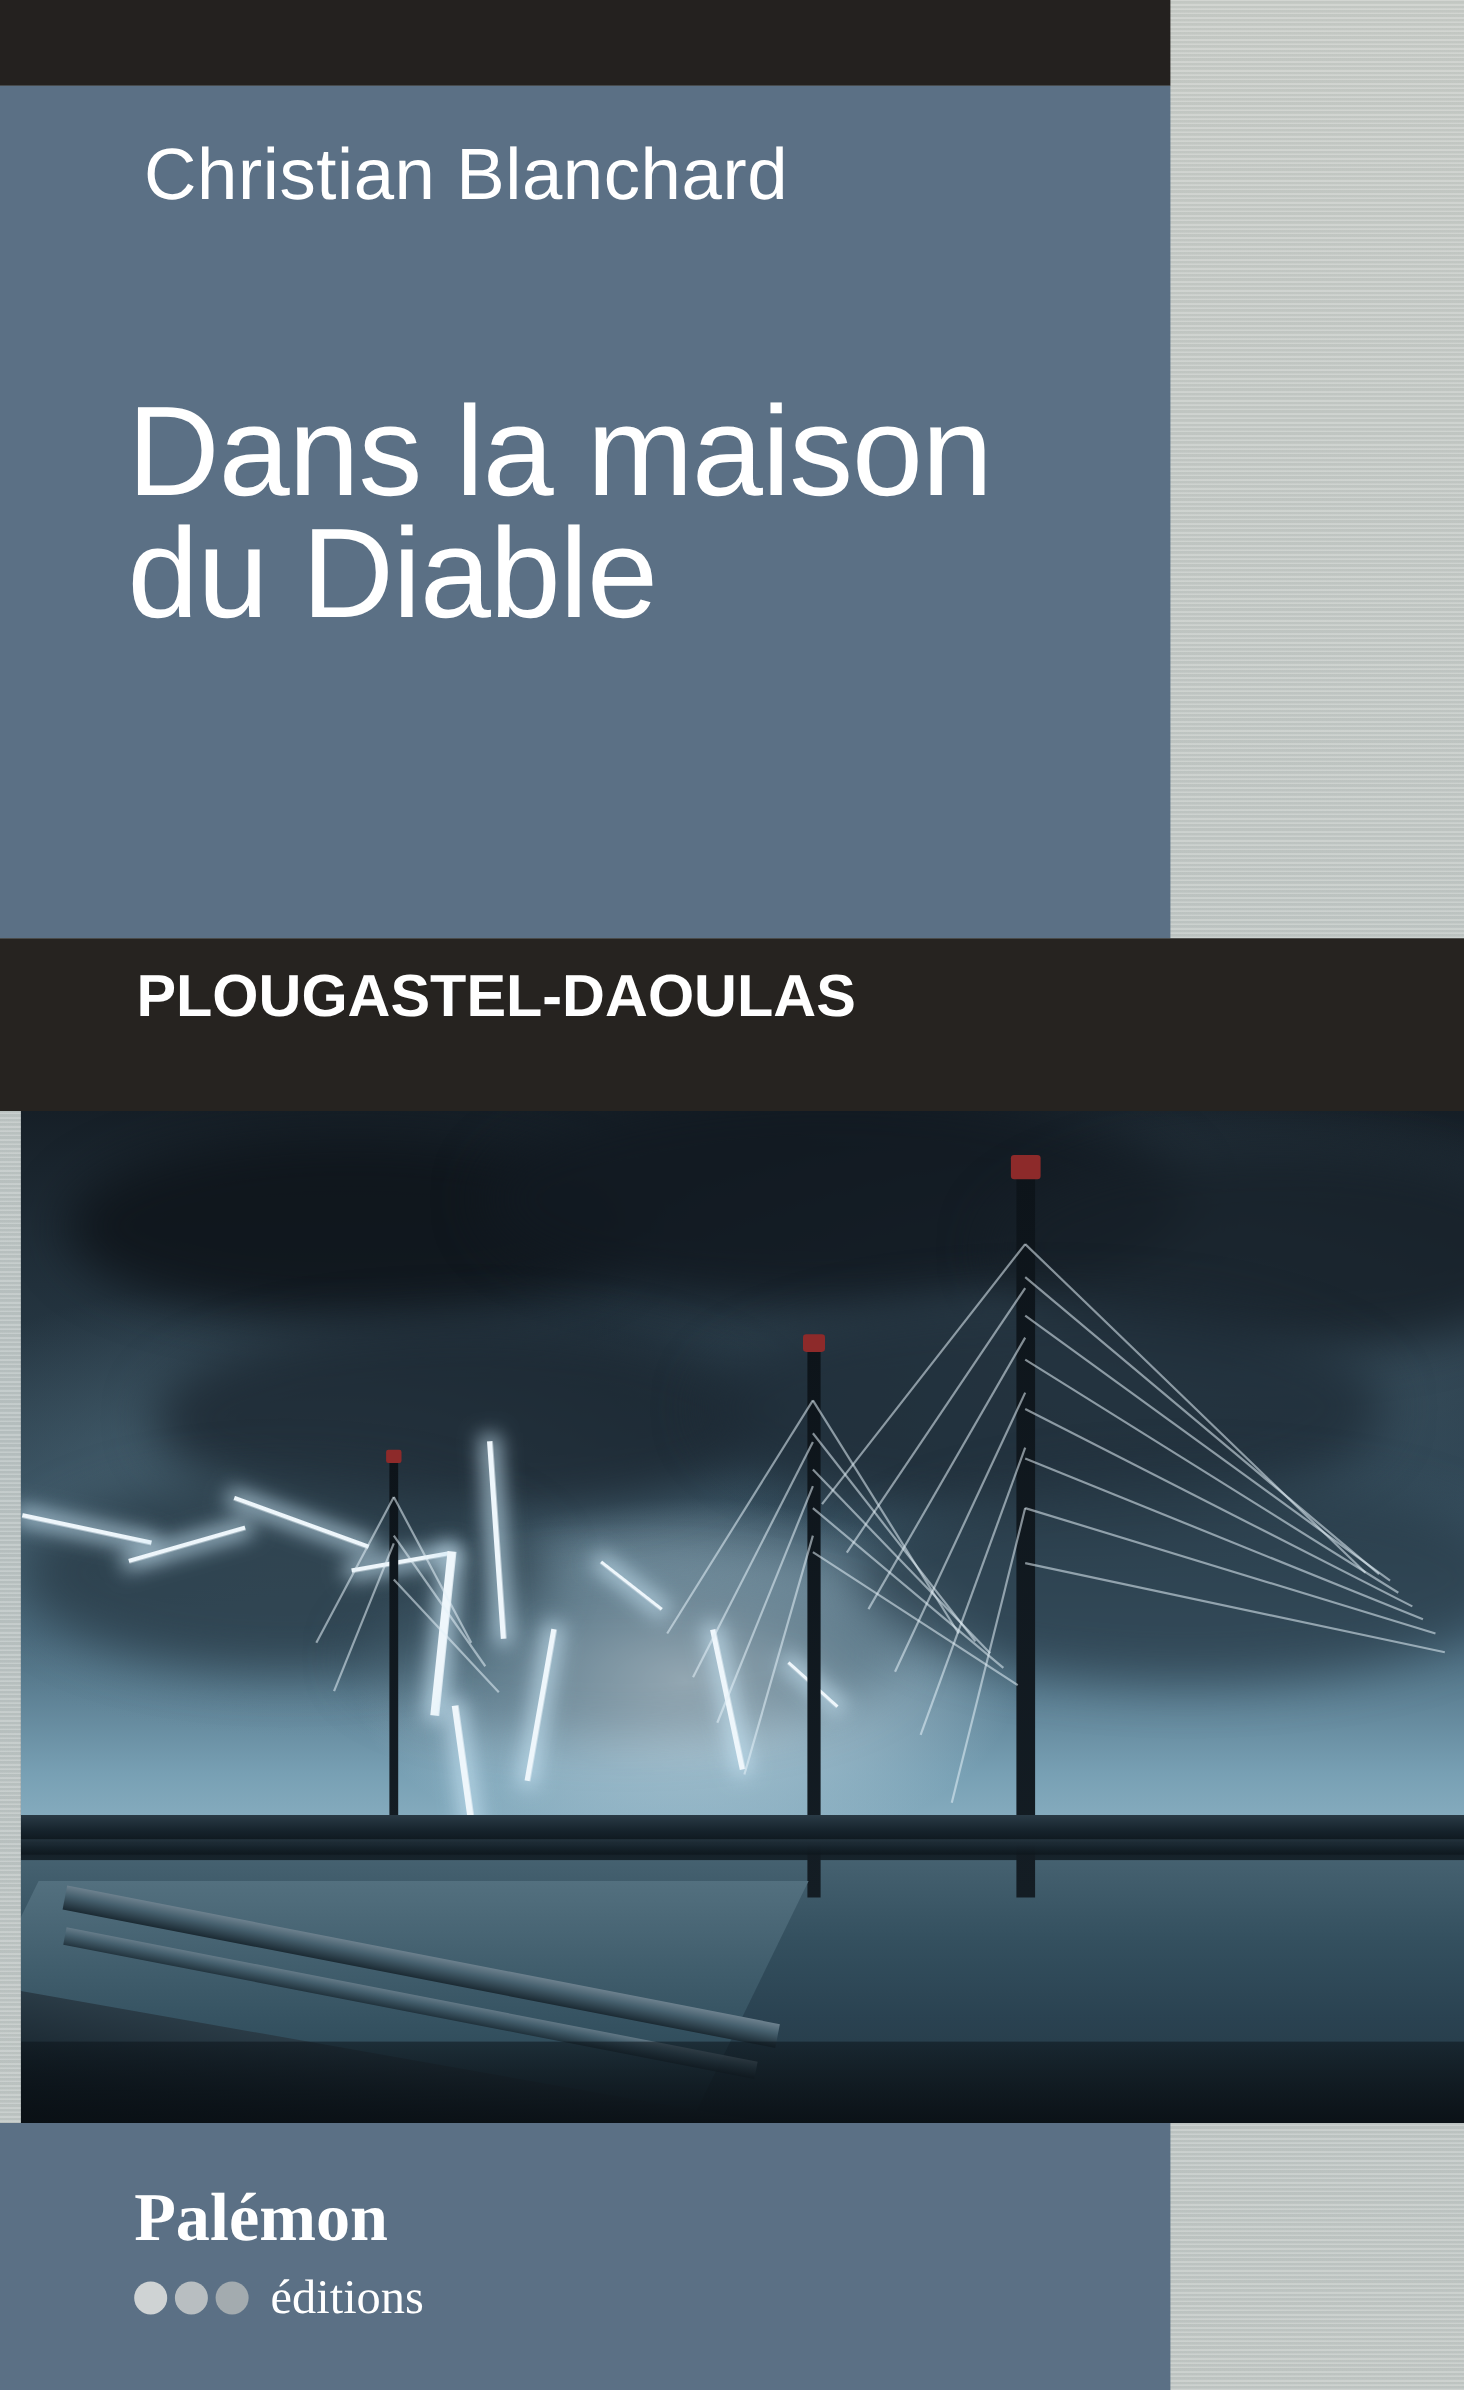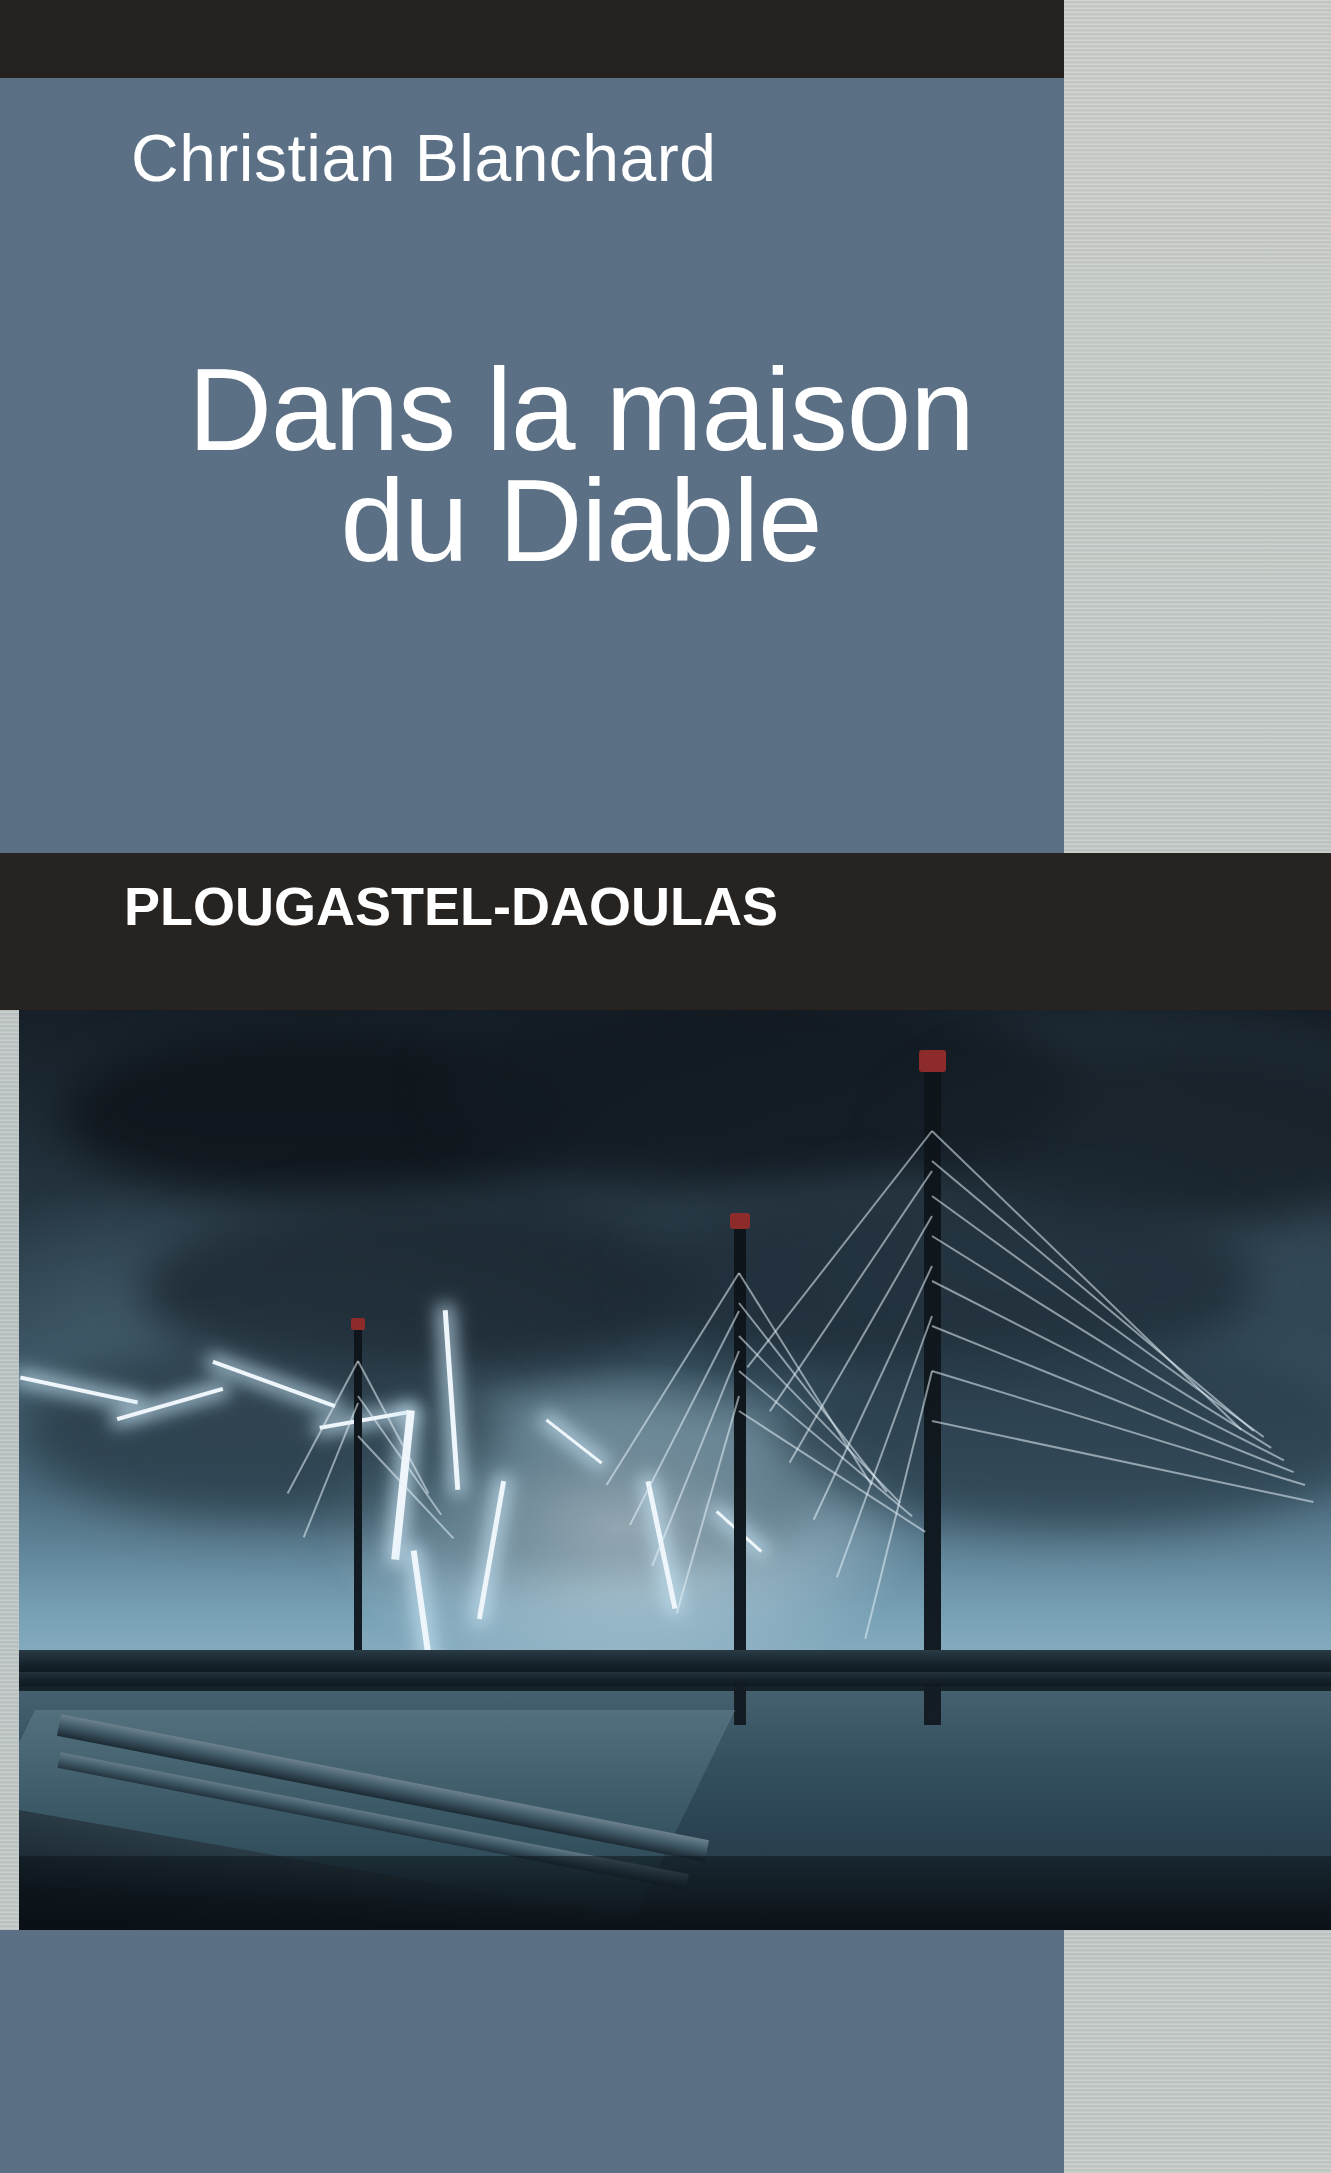--- a/index.html
+++ b/index.html
@@ -9,21 +9,20 @@
   }
   body {
     font-family: "Liberation Sans", sans-serif;
   }
   .cover {
     position: relative;
     width: 1331px;
     height: 2173px;
     overflow: hidden;
     background: #0f766e;
-    text-align: center;
   }
 
   
   .bg-paper {
     position: absolute;
     left: 0; top: 0;
     width: 1331px; height: 2173px;
     background: linear-gradient(180deg, #c9cdc8 0%, #c3c9c6 35%, #b9c2c2 60%, #c3c9c6 100%);
   }
   .bg-paper::after {
@@ -285,14 +284,25 @@
 
     <div class="road-wet" style="left:-40px; top:700px; width:700px; height:230px; transform:skewX(-26deg);"></div>
     <div class="rail-near" style="left:40px; top:704px; width:660px; height:22px; transform:rotate(11deg); transform-origin:left center;"></div>
     <div class="rail-near" style="left:40px; top:742px; width:640px; height:16px; transform:rotate(11deg); transform-origin:left center; opacity:.8;"></div>
     <div class="deck" style="left:0px; top:800px; width:760px; height:130px; transform:skewY(10deg); transform-origin:left top;"></div>
     <div style="position:absolute;left:0;top:846px;width:1312px;height:74px;background:linear-gradient(180deg, rgba(12,20,26,0.55) 0%, rgba(10,16,21,0.95) 100%);"></div>
   </div>
 
   <div class="bottom-blue"></div>
 
+  <div class="publisher">
+    <div class="pub-name">Palémon</div>
+    <div class="pub-row">
+      <div class="dots">
+        <div class="dot d1"></div>
+        <div class="dot d2"></div>
+        <div class="dot d3"></div>
+      </div>
+      <div class="pub-sub">éditions</div>
+    </div>
+  </div>
 
 </div>
 
 </body></html>

